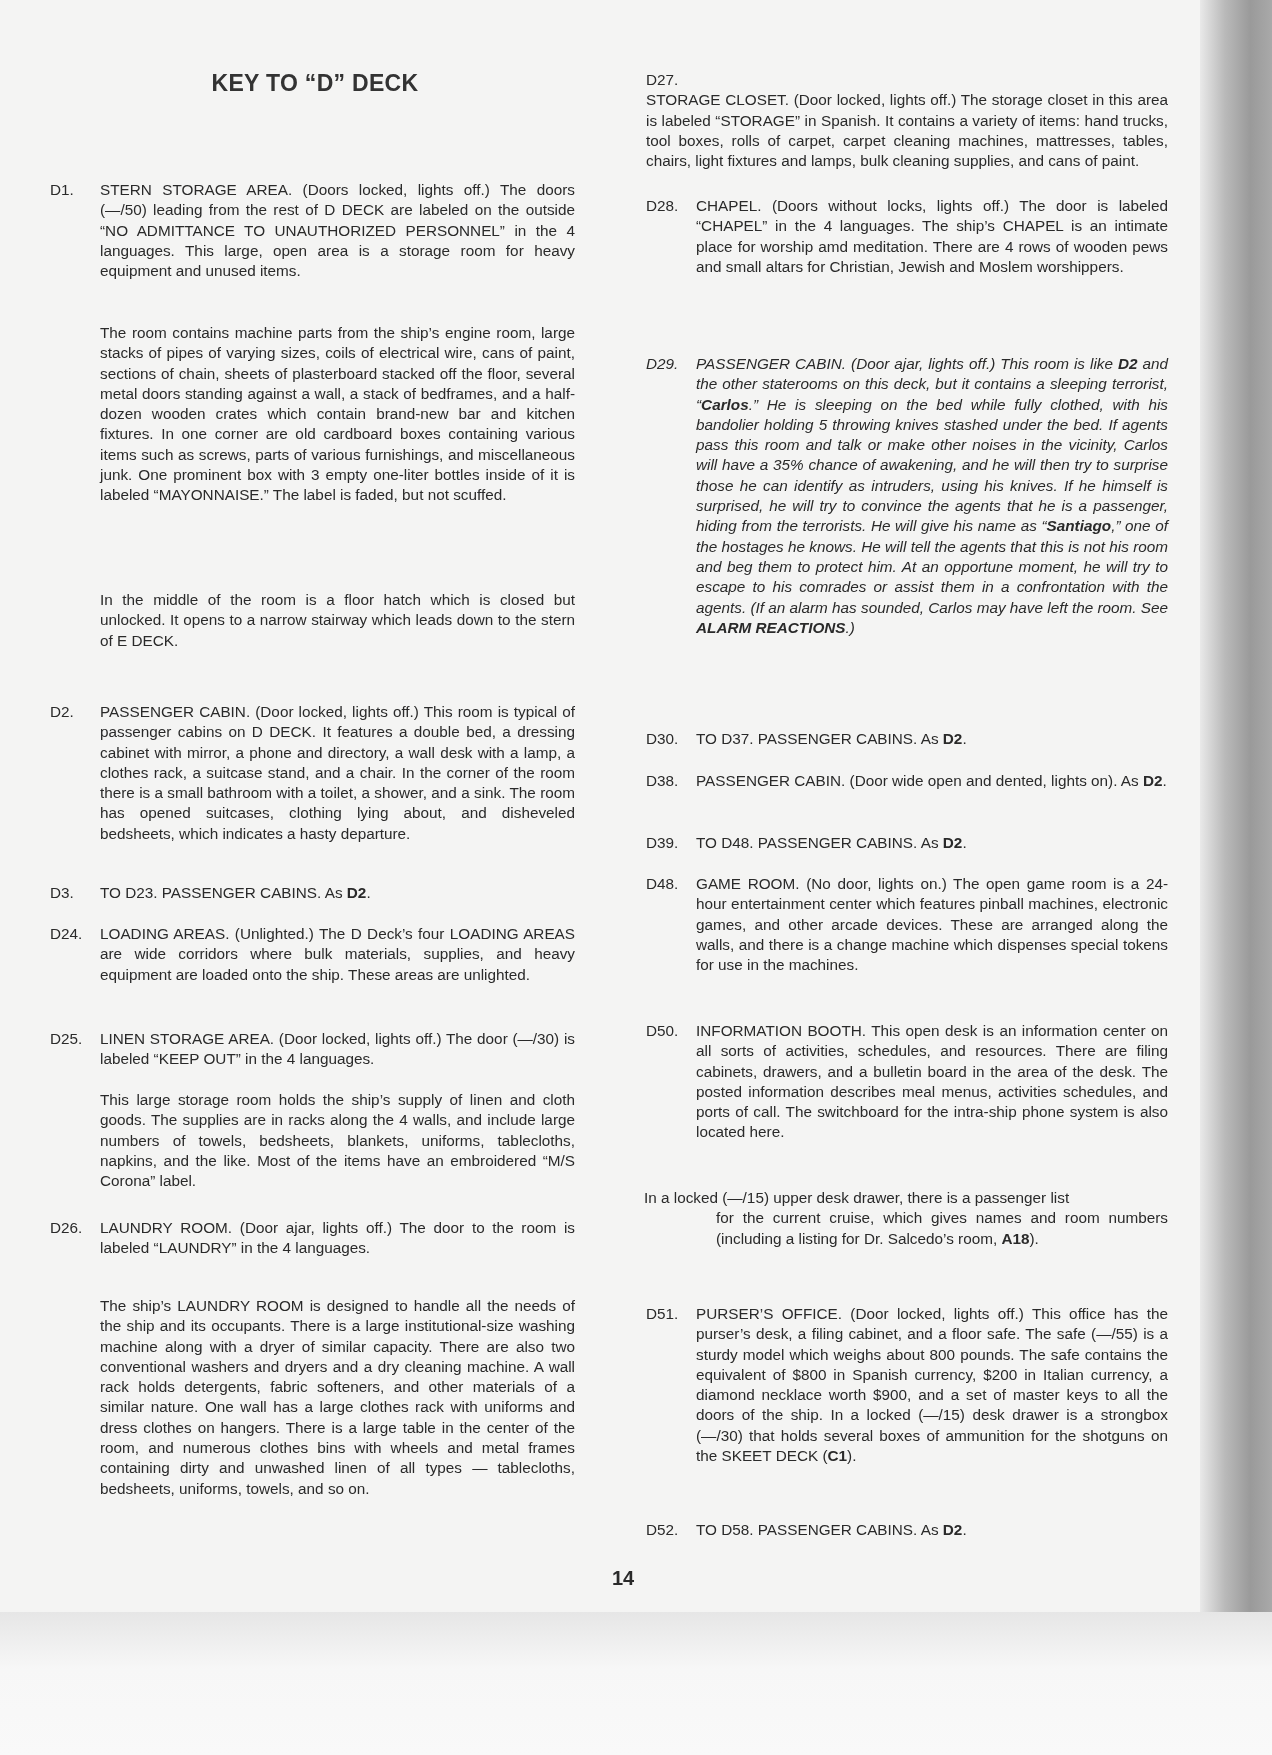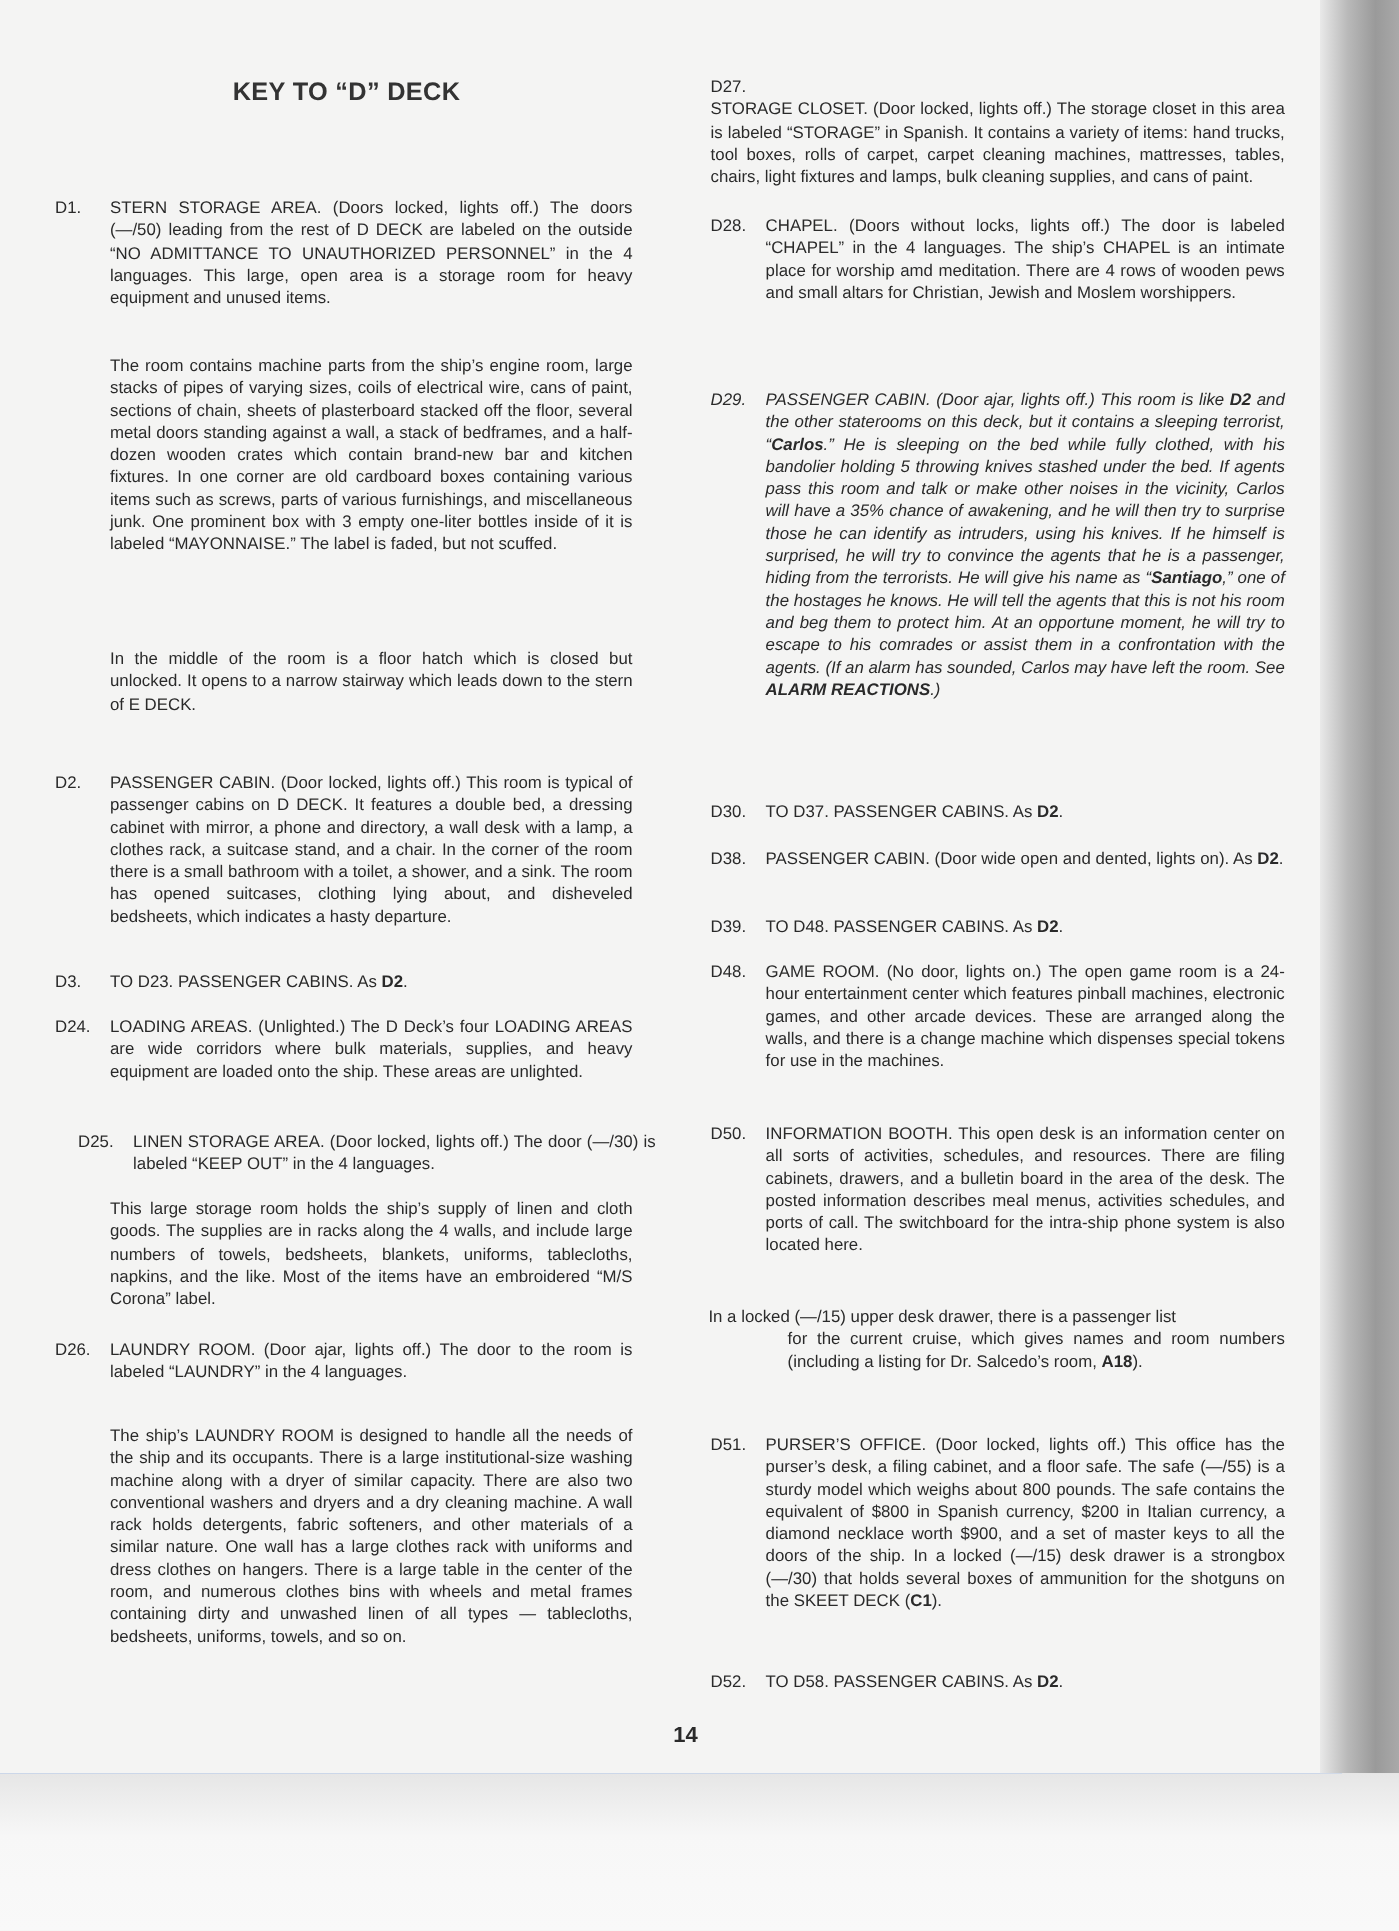--- a/index.html
+++ b/index.html
@@ -116,21 +116,21 @@
     <div class="entry" style="top:883px; width:525px;">
       <span class="num">D3.</span>
       <span class="body"><span>TO D23. PASSENGER CABINS. As </span><b>D2</b><span>.</span></span>
     </div>
 
     <div class="entry" style="top:924px; width:525px;">
       <span class="num">D24.</span>
       <span class="body">LOADING AREAS. (Unlighted.) The D Deck’s four LOADING AREAS are wide corridors where bulk materials, supplies, and heavy equipment are loaded onto the ship. These areas are unlighted.</span>
     </div>
 
-    <div class="entry" style="top:1029px; width:525px;margin-left:21px;">
+    <div class="entry" style="top:1029px; width:525px;">
       <span class="num">D25.</span>
       <span class="body">LINEN STORAGE AREA. (Door locked, lights off.) The door (—/30) is labeled “KEEP OUT” in the 4 languages.</span>
     </div>
     <div class="para" style="top:1090px; left:50px; width:475px;">This large storage room holds the ship’s supply of linen and cloth goods. The supplies are in racks along the 4 walls, and include large numbers of towels, bedsheets, blankets, uniforms, tablecloths, napkins, and the like. Most of the items have an embroidered “M/S Corona” label.</div>
 
     <div class="entry" style="top:1218px; width:525px;">
       <span class="num">D26.</span>
       <span class="body">LAUNDRY ROOM. (Door ajar, lights off.) The door to the room is labeled “LAUNDRY” in the 4 languages.</span>
     </div>
     <div class="para" style="top:1296px; left:50px; width:475px;">The ship’s LAUNDRY ROOM is designed to handle all the needs of the ship and its occupants. There is a large institutional-size washing machine along with a dryer of similar capacity. There are also two conventional washers and dryers and a dry cleaning machine. A wall rack holds detergents, fabric softeners, and other materials of a similar nature. One wall has a large clothes rack with uniforms and dress clothes on hangers. There is a large table in the center of the room, and numerous clothes bins with wheels and metal frames containing dirty and unwashed linen of all types — tablecloths, bedsheets, uniforms, towels, and so on.</div>

